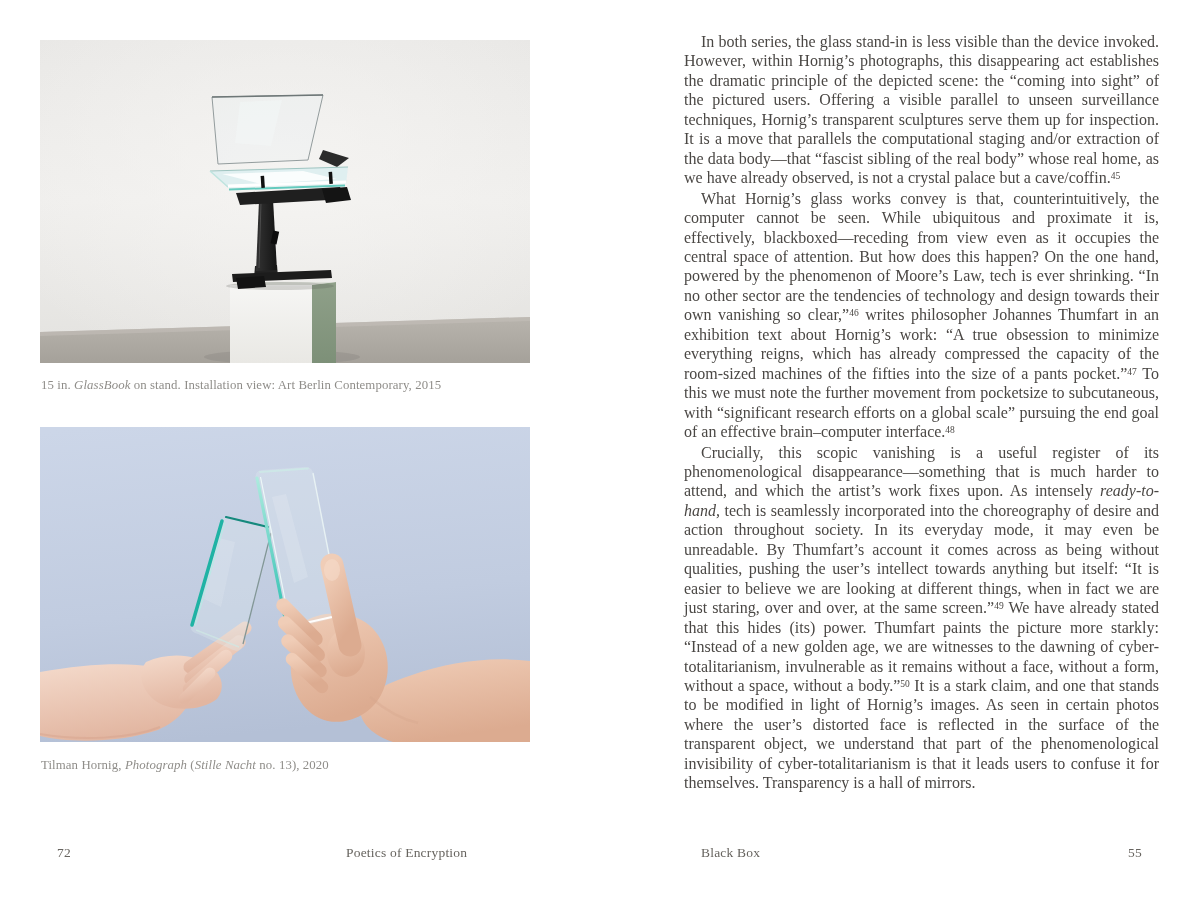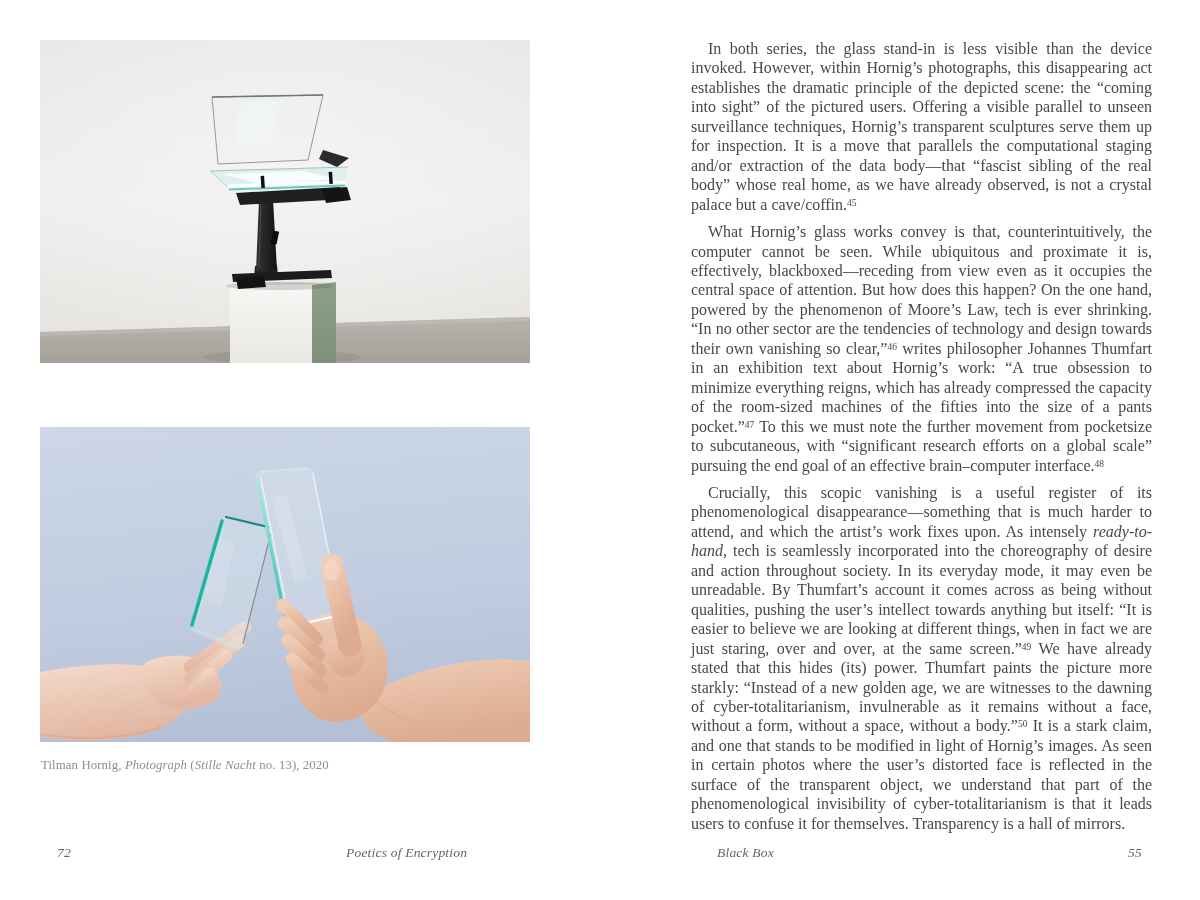--- a/index.html
+++ b/index.html
@@ -18,31 +18,30 @@
     font-size:12.8px;line-height:16.5px;color:#8f8d89;
     letter-spacing:0.1px;
   }
   .caption1{top:377px;}
   .caption2{top:757px;}
   .bodytext{
     position:absolute;left:683px;top:31px;width:477px;
     font-size:16px;line-height:19.45px;color:#4a4744;
     text-align:justify;
   }
-  .bodytext p{margin:8px;text-indent:17px;}
+  .bodytext p{margin:1px;text-indent:17px;}
   .bodytext em{font-style:italic;}
   .bodytext sup{font-size:9.5px;line-height:0;vertical-align:0.45em;}
   .folio,.running{
     position:absolute;top:845px;font-size:13.5px;color:#67645f;
     letter-spacing:0.2px;
-    font-style:italic;
   }
   .folio-left{left:57px;}
   .running-left{left:346px;width:200px;}
-  .running-right{left:701px;margin-left:16px;}
+  .running-right{left:701px;}
   .folio-right{left:1100px;width:42px;text-align:right;}
 </style>
 </head>
 <body>
 
 <div class="spread">
 
   <section>
 
     <figure class="fig fig1">
@@ -104,20 +103,21 @@
         <line x1="170" y1="131" x2="308" y2="127" stroke="#9ec4c0" stroke-width="1"></line>
         <line x1="170" y1="131" x2="188" y2="147" stroke="#bfe4df" stroke-width="1.5"></line>
         <line x1="188" y1="146" x2="306" y2="142" stroke="#ffffff" stroke-width="3"></line>
         <line x1="189" y1="149.5" x2="305" y2="145.5" stroke="#4cc4b6" stroke-width="2" opacity="0.85"></line>
         <rect x="221" y="136" width="3.5" height="12" fill="#111111" transform="rotate(-4 222 142)"></rect>
         <rect x="289" y="132" width="3.5" height="12" fill="#111111" transform="rotate(-4 290 138)"></rect>
       </svg>
     </figure>
 
     <div class="caption caption1">
+      <div>15 in. <em>GlassBook</em> on stand. Installation view: Art Berlin Contemporary, 2015</div>
     </div>
 
     <figure class="fig fig2">
       <svg viewBox="0 0 490 315" role="img" xmlns="http://www.w3.org/2000/svg" aria-label="Photograph: two hands raising transparent glass phones against a light blue background">
         <defs>
           <linearGradient id="skyG" x1="0.1" y1="0" x2="0.25" y2="1">
             <stop offset="0" stop-color="#ccd6e8"></stop>
               <stop offset="0.6" stop-color="#c1cce0"></stop>
               <stop offset="1" stop-color="#b4c0d6"></stop>
           </linearGradient>

